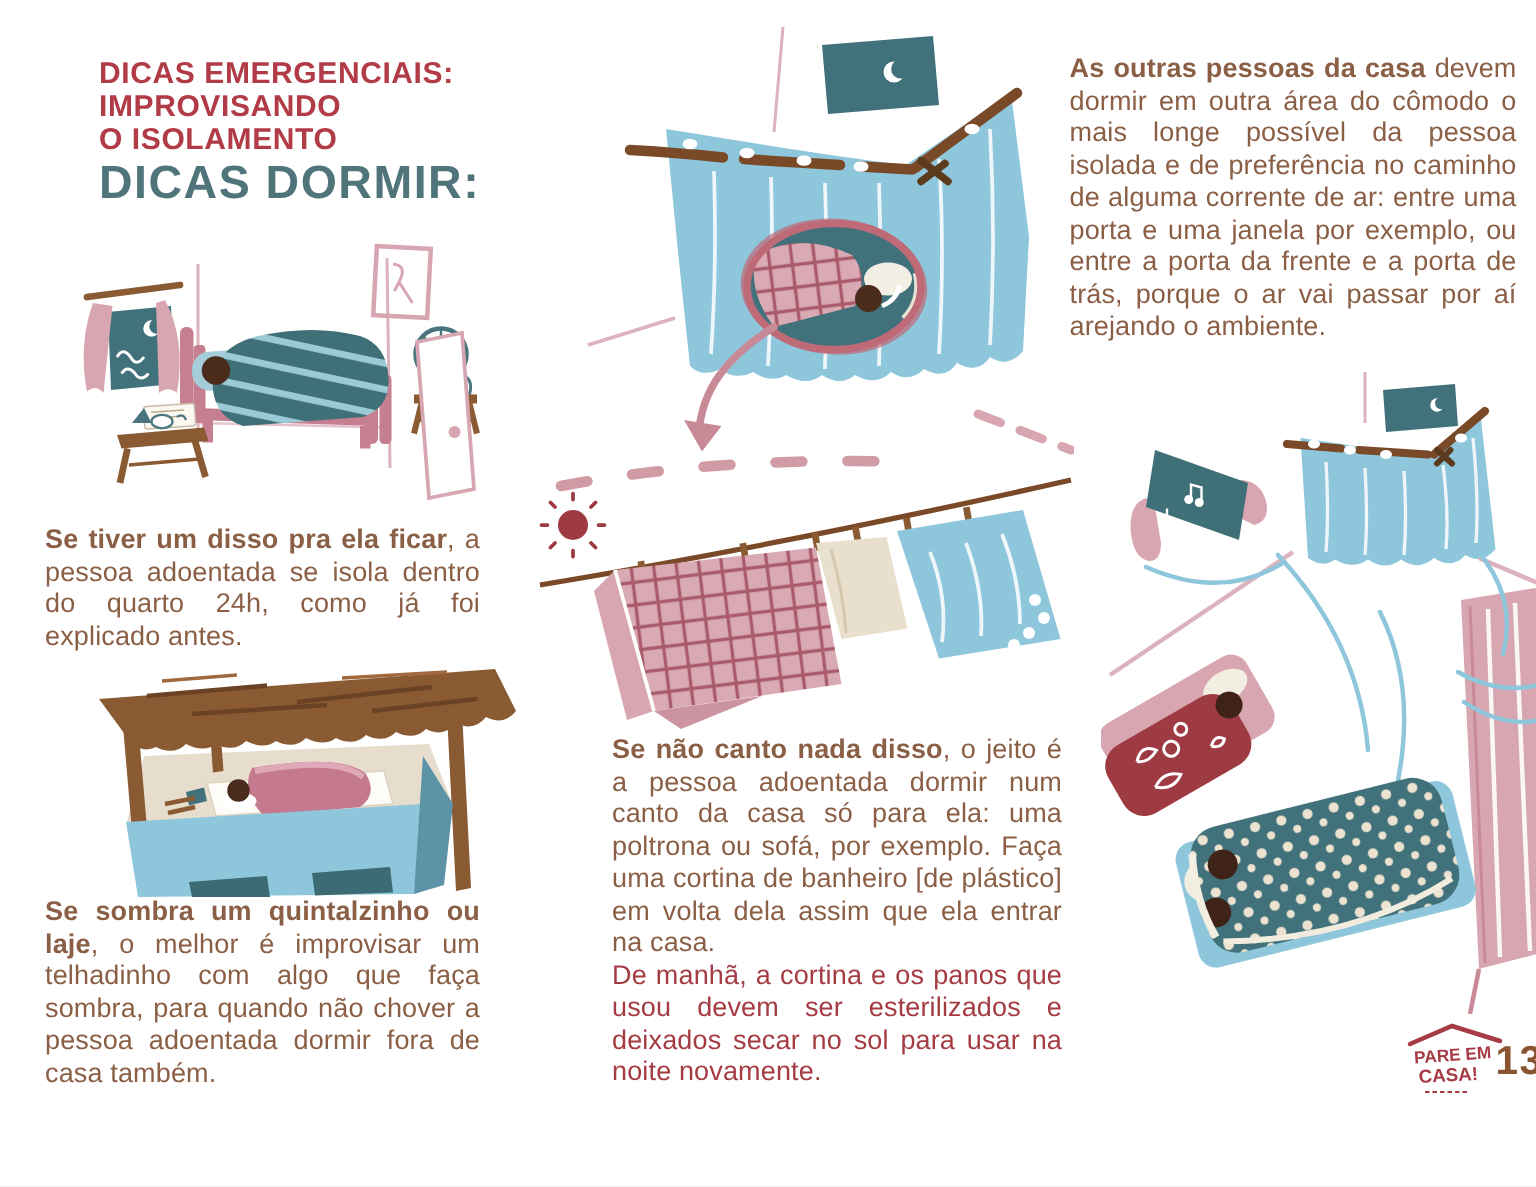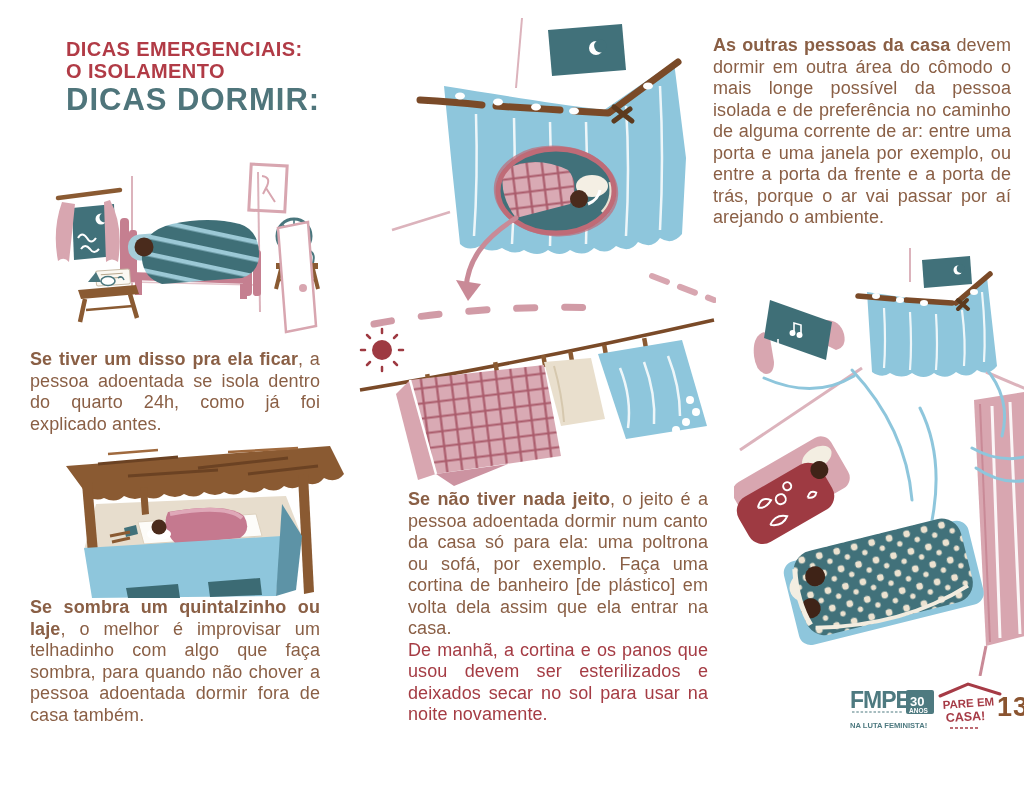--- a/index.html
+++ b/index.html
@@ -51,20 +51,21 @@
       <circle cx="14" cy="13" r="2.7" fill="#ece2d0"></circle>
     </pattern>
   </defs>
 </svg>
 
 <div class="page">
 
   <header class="abs" style="left:30px;top:38px;width:300px">
     <div class="title-red">
       <div>DICAS EMERGENCIAIS:</div>
+      <div>IMPROVISANDO</div>
       <div>O ISOLAMENTO</div>
     </div>
     <div class="title-teal">DICAS DORMIR:</div>
   </header>
 
   <figure class="abs" style="left:8px;top:160px">
     <svg width="322" height="190" viewBox="0 0 322 190">
       <g>
         <path d="M88 16 L88 126" stroke="#dcb3bc" stroke-width="2" fill="none"></path>
         <path d="M214 12 L216 152" stroke="#dcb3bc" stroke-width="2" fill="none"></path>
@@ -254,21 +255,21 @@
             <circle cx="338" cy="114" r="4"></circle>
           <circle cx="328" cy="124" r="4"></circle>
             <circle cx="318" cy="132" r="4"></circle>
         </g>
       </g>
     </svg>
   </figure>
 
   <div class="abs" style="left:372px;top:489px;width:300px">
     <p class="body">
-      <strong>Se não tiver nada jeito</strong><span>, o jeito é a pessoa adoentada dormir num canto da casa só para ela: uma poltrona ou sofá, por exemplo. Faça uma cortina de banheiro [de plástico] em volta dela assim que ela entrar na casa.</span>
+      <strong>Se não canto nada disso</strong><span>, o jeito é a pessoa adoentada dormir num canto da casa só para ela: uma poltrona ou sofá, por exemplo. Faça uma cortina de banheiro [de plástico] em volta dela assim que ela entrar na casa.</span>
     </p>
     <p class="body red">De manhã, a cortina e os panos que usou devem ser esterilizados e deixados secar no sol para usar na noite novamente.</p>
   </div>
 
   <p class="body abs" style="left:713px;top:35px;width:298px">
     <strong>As outras pessoas da casa</strong><span> devem dormir em outra área do cômodo o mais longe possível da pessoa isolada e de preferência no caminho de alguma corrente de ar: entre uma porta e uma janela por exemplo, ou entre a porta da frente e a porta de trás, porque o ar vai passar por aí arejando o ambiente.</span>
   </p>
 
   <figure class="abs" style="left:698px;top:248px">
     <svg width="326" height="428" viewBox="0 0 326 428">
@@ -348,30 +349,20 @@
         <ellipse cx="78" cy="320" rx="20" ry="16" fill="#f3eee2"></ellipse>
         <rect x="66" y="286" width="172" height="86" rx="20" fill="url(#tealDots)"></rect>
         <circle cx="86" cy="312" r="10" fill="#3f2317"></circle>
         <circle cx="74" cy="342" r="10" fill="#3f2317"></circle>
         <path d="M74 362 Q160 382 232 358" stroke="#f2ecdf" stroke-width="4" fill="none"></path>
         <path d="M68 300 Q62 332 70 358" stroke="#f3eee2" stroke-width="5" fill="none"></path>
       </g>
     </svg>
   </figure>
 
-  <figure class="abs" style="left:814px;top:684px">
-    <svg width="88" height="54" viewBox="0 0 88 54">
-      <text x="0" y="24" font-size="23" font-weight="bold" fill="#4e7a80" letter-spacing="-1">FMPE</text>
-      <rect x="56" y="6" width="28" height="24" rx="2" fill="#4e7a80"></rect>
-      <text x="60" y="22" font-size="13" font-weight="bold" fill="#ffffff">30</text>
-      <text x="59" y="29" font-size="6.5" font-weight="bold" fill="#ffffff">ANOS</text>
-      <path d="M2 28 H52" stroke="#4e7a80" stroke-width="1.2" stroke-dasharray="2.5 1.8"></path>
-      <text x="0" y="44" font-size="7.6" font-weight="bold" fill="#4e7a80">NA LUTA FEMINISTA!</text>
-    </svg>
-  </figure>
 
   <figure class="abs" style="left:902px;top:679px">
     <svg width="64" height="58" viewBox="0 0 64 58">
       <path d="M2 17 L30 5 L62 15" stroke="#a63b46" stroke-width="3" fill="none" stroke-linecap="round"></path>
       <text x="5" y="30" font-size="11.5" font-weight="bold" fill="#a63b46" transform="rotate(-4 5 30)">PARE EM</text>
       <text x="8" y="43" font-size="12.5" font-weight="bold" fill="#a63b46" transform="rotate(-3 8 43)">CASA!</text>
       <path d="M12 49 H40" stroke="#a63b46" stroke-width="1.3" stroke-dasharray="3 2"></path>
     </svg>
   </figure>
 

